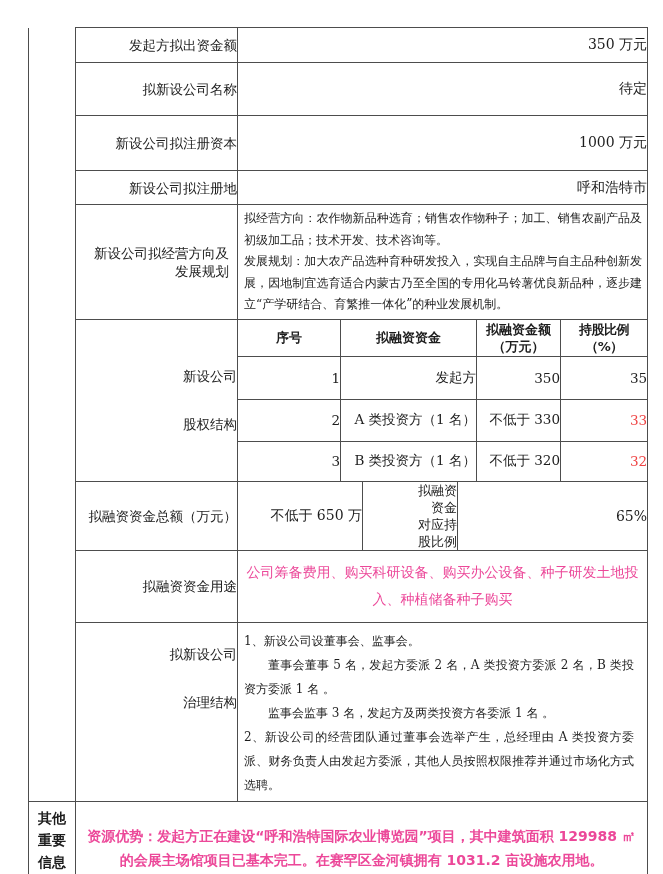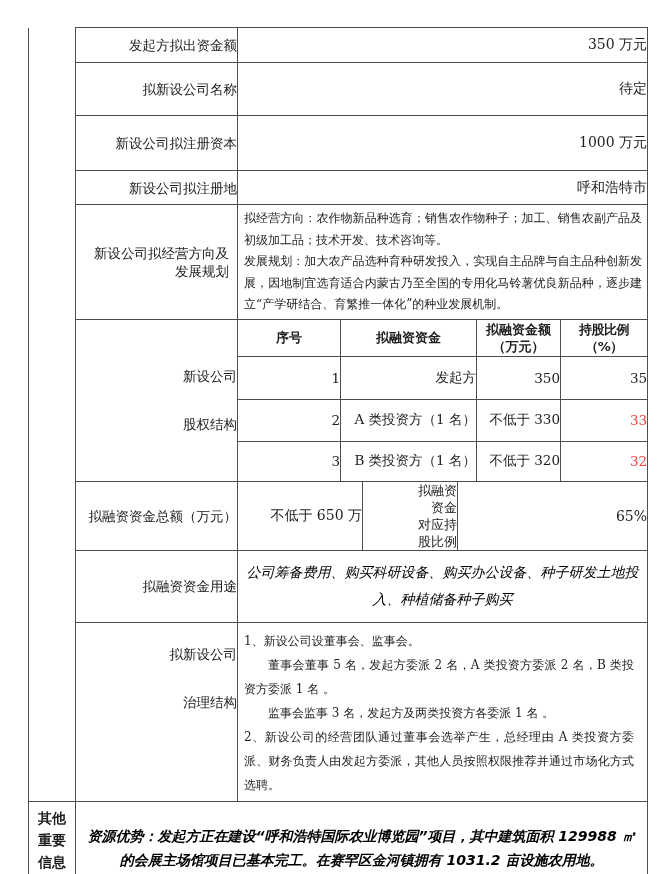--- a/index.html
+++ b/index.html
@@ -24,21 +24,21 @@
     font-size:12px;line-height:21.5px;text-align:justify;
     padding:3px 5px 3px 6px;vertical-align:middle;
   }
   .gov-cell{line-height:24px;padding:6px 13px 4px 6px;vertical-align:top;}
   .indent2{text-indent:2em;}
   .stack-gap{margin-top:30px;}
   .gov-label{vertical-align:top;padding-top:22px;}
   .gov-label .stack-gap{}
   .nhead{font-weight:bold;font-size:13px;line-height:17px;text-align:center;}
   .nval{font-size:13.5px;white-space:nowrap;}
-  .text-red{color:#000000;font-style:italic;}
+  .text-red{color:#ec4899;}
   .text-blue{color:#ef4444;}
   .use-cell{line-height:27px;padding:4px 8px;text-align:center;}
   .other-label{
     vertical-align:top;text-align:center;font-weight:bold;font-size:14px;
     line-height:22px;padding-top:5px;
   }
   .other-val{
     vertical-align:top;text-align:center;font-weight:bold;font-size:14px;
     line-height:24px;padding:22px 10px 0 10px;
     font-family:"DejaVu Sans","Liberation Sans",sans-serif;

